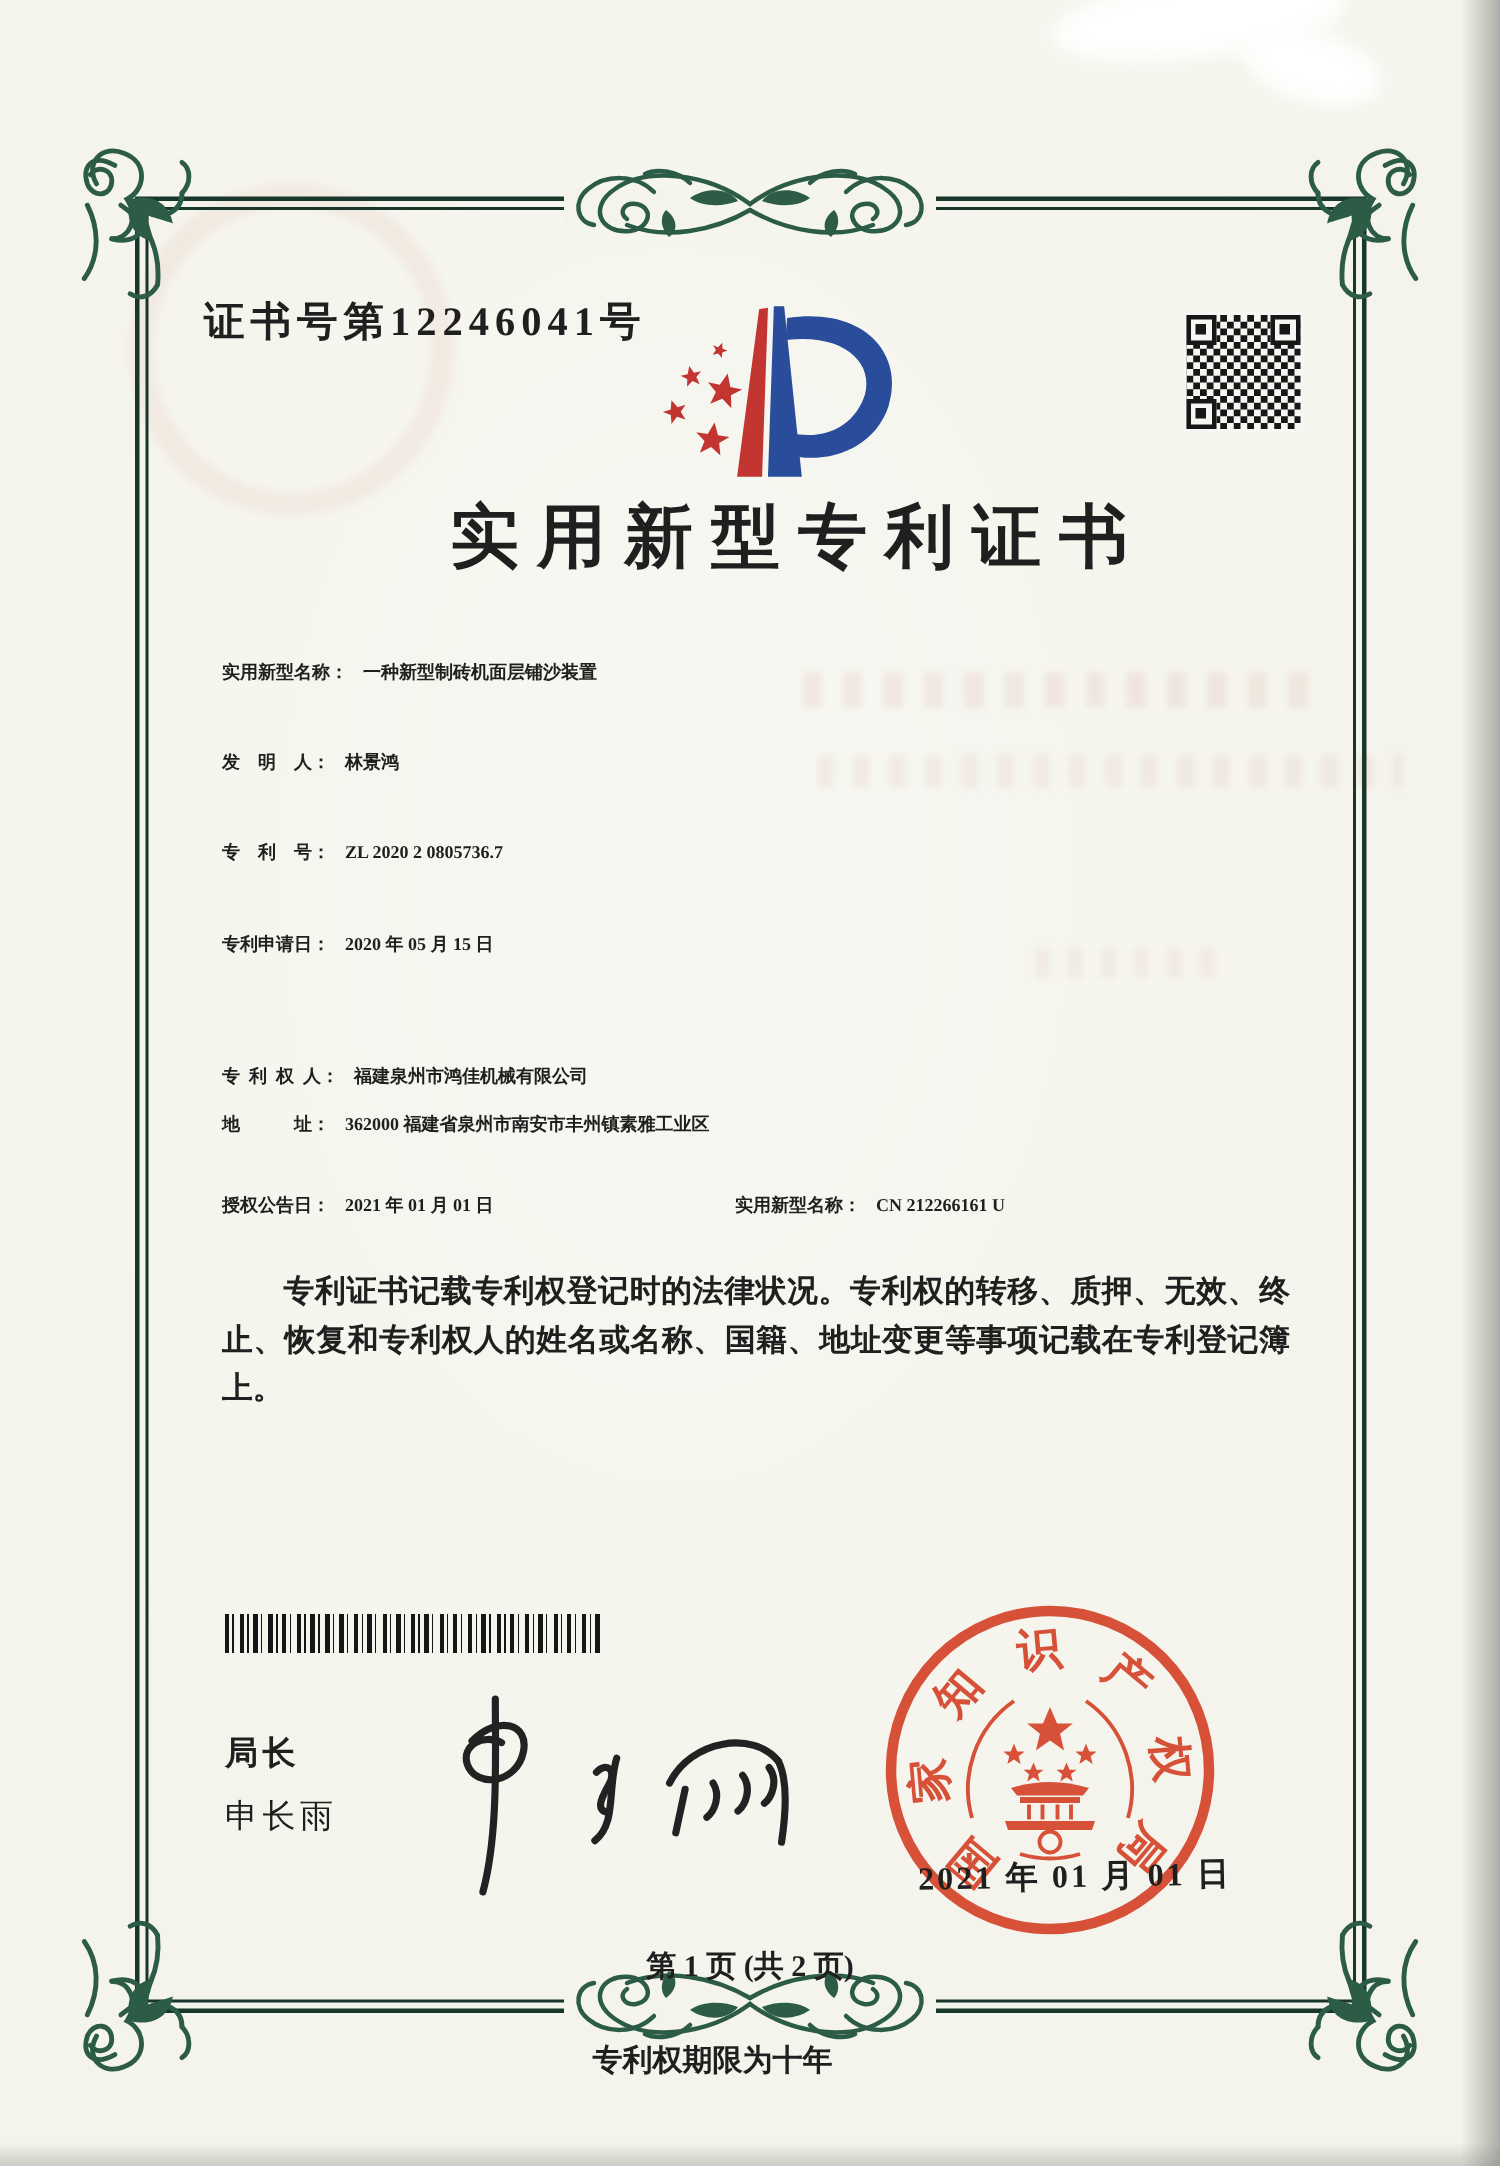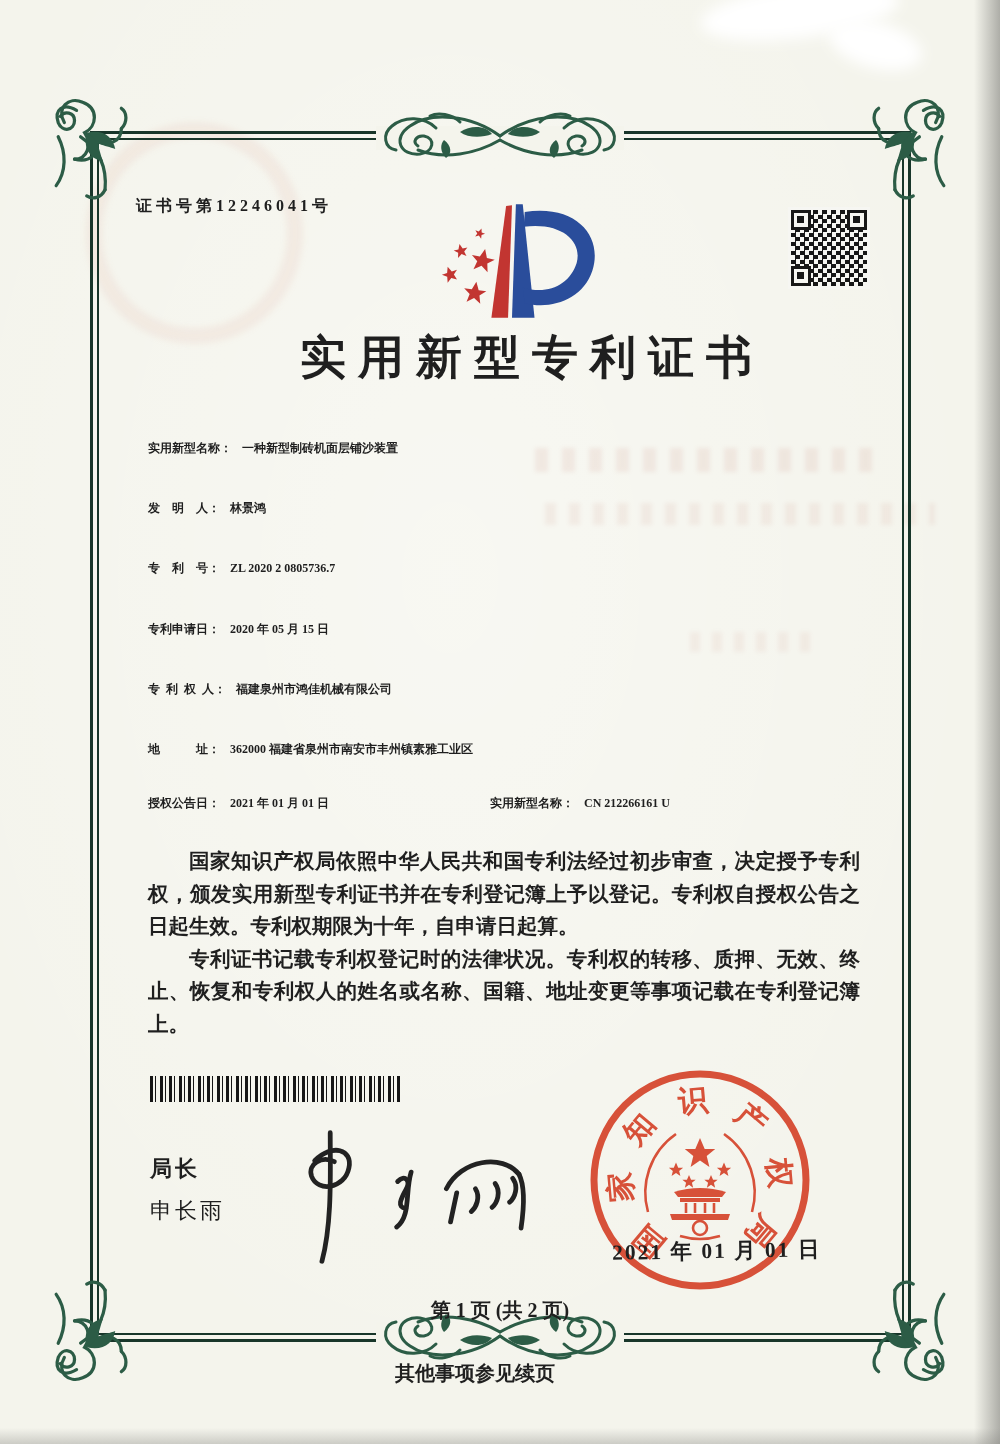--- a/index.html
+++ b/index.html
@@ -29,42 +29,42 @@
   }
   .corner{position:absolute;width:112px;height:112px;z-index:4;}
   .corner.tl{left:46px;top:92px;}
   .corner.tr{left:842px;top:92px;transform:scaleX(-1);}
   .corner.bl{left:46px;top:1276px;transform:scaleY(-1);}
   .corner.br{left:842px;top:1276px;transform:scale(-1,-1);}
   .centerflourish{position:absolute;width:330px;height:64px;left:335px;z-index:4;}
   .centerflourish.top{top:106px;}
   .centerflourish.bottom{top:1302px;transform:scaleY(-1);}
   
-  .cert-no{position:absolute;left:136px;top:196px;font-size:16px;font-weight:600;letter-spacing:4px;}
+  .cert-no{position:absolute;left:136px;top:196px;font-size:27px;font-weight:600;letter-spacing:4px;}
   .logo{position:absolute;left:413px;top:190px;width:196px;height:142px;}
   .qr{
     position:absolute;left:788px;top:207px;width:82px;height:82px;background:#f6f6f2;padding:3px;box-sizing:border-box;
   }
   .qr-inner{
     position:absolute;left:3px;top:3px;right:3px;bottom:3px;
     background:repeating-conic-gradient(#171717 0% 25%, #f6f6f2 0% 50%) 0 0 / 9px 9px;
   }
   .finder{position:absolute;width:20px;height:20px;border:3.5px solid #171717;background:#f6f6f2;box-sizing:border-box;}
   .finder::after{content:"";position:absolute;left:3px;top:3px;width:7px;height:7px;background:#171717;}
   .finder.tl{left:3px;top:3px;} .finder.tr{right:3px;top:3px;} .finder.bl{left:3px;bottom:3px;}
   .title{
     position:absolute;left:0;width:1000px;top:327px;text-align:center;
     font-size:46px;font-weight:700;letter-spacing:12px;margin-left:32px;
   }
   
   .field-row{position:absolute;left:148px;font-size:12px;font-weight:600;white-space:nowrap;}
   .field-label{display:inline-block;}
   .field-value{margin-left:10px;}
   .row0{top:440px;} .row1{top:500px;} .row2{top:560px;} .row3{top:621px;}
-  .row4{top:681px;} .row5{top:741px;} .rowg{top:795px;}
+  .row4{top:709px;} .row5{top:741px;} .rowg{top:795px;}
   .grant-no{position:absolute;left:342px;}
   
   .body-text{
     position:absolute;left:148px;top:845px;width:712px;
     font-size:20.5px;font-weight:600;line-height:32.5px;text-align:justify;
   }
   .body-text p{margin:0;text-indent:2em;}
   
   .barcode{
     position:absolute;left:150px;top:1076px;width:250px;height:26px;
@@ -215,21 +215,20 @@
     <span class="field-label">地　　　址：</span><span class="field-value">362000 福建省泉州市南安市丰州镇素雅工业区</span>
   </div>
   <div class="field-row rowg">
     <span class="field-label">授权公告日：</span><span class="field-value">2021 年 01 月 01 日</span>
     <span class="grant-no">
       <span class="field-label">实用新型名称：</span><span class="field-value">CN 212266161 U</span>
     </span>
   </div>
 
   <div class="body-text">
-    <p>国家知识产权局依照中华人民共和国专利法经过初步审查，决定授予专利权，颁发实用新型专利证书并在专利登记簿上予以登记。专利权自授权公告之日起生效。专利权期限为十年，自申请日起算。</p>
     <p>专利证书记载专利权登记时的法律状况。专利权的转移、质押、无效、终止、恢复和专利权人的姓名或名称、国籍、地址变更等事项记载在专利登记簿上。</p>
   </div>
 
   <div class="barcode"></div>
   <div class="official-title">局长</div>
   <div class="official-name">申长雨</div>
 
   <svg class="signature" viewBox="0 0 270 140">
     <g fill="none" stroke="#222222" stroke-width="4.6" stroke-linecap="round" stroke-linejoin="round">
       <path d="M45,35 C62,18 82,24 78,42 C74,62 48,66 42,50 C38,38 52,30 64,36"></path>
@@ -273,20 +272,20 @@
       <text transform="translate(-61.3,-51.4) rotate(-50)" dominant-baseline="central">知</text>
       <text transform="translate(-7.0,-79.7) rotate(-5)" dominant-baseline="central">识</text>
       <text transform="translate(51.4,-61.3) rotate(40)" dominant-baseline="central">产</text>
       <text transform="translate(79.7,-7.0) rotate(85)" dominant-baseline="central">权</text>
       <text transform="translate(61.3,51.4) rotate(130)" dominant-baseline="central">局</text>
     </g>
   </svg>
   <div class="seal-date">2021 年 01 月 01 日</div>
 
   <div class="page-num">第 1 页 (共 2 页)</div>
-  <div class="footer-note">其他事项参见续页</div>
+  <div class="footer-note">专利权期限为十年</div>
 
   <div class="edge-right"></div>
   <div class="edge-bottom"></div>
   <div class="blob a"></div>
   <div class="blob c"></div>
 
 </div>
 
 </body></html>

